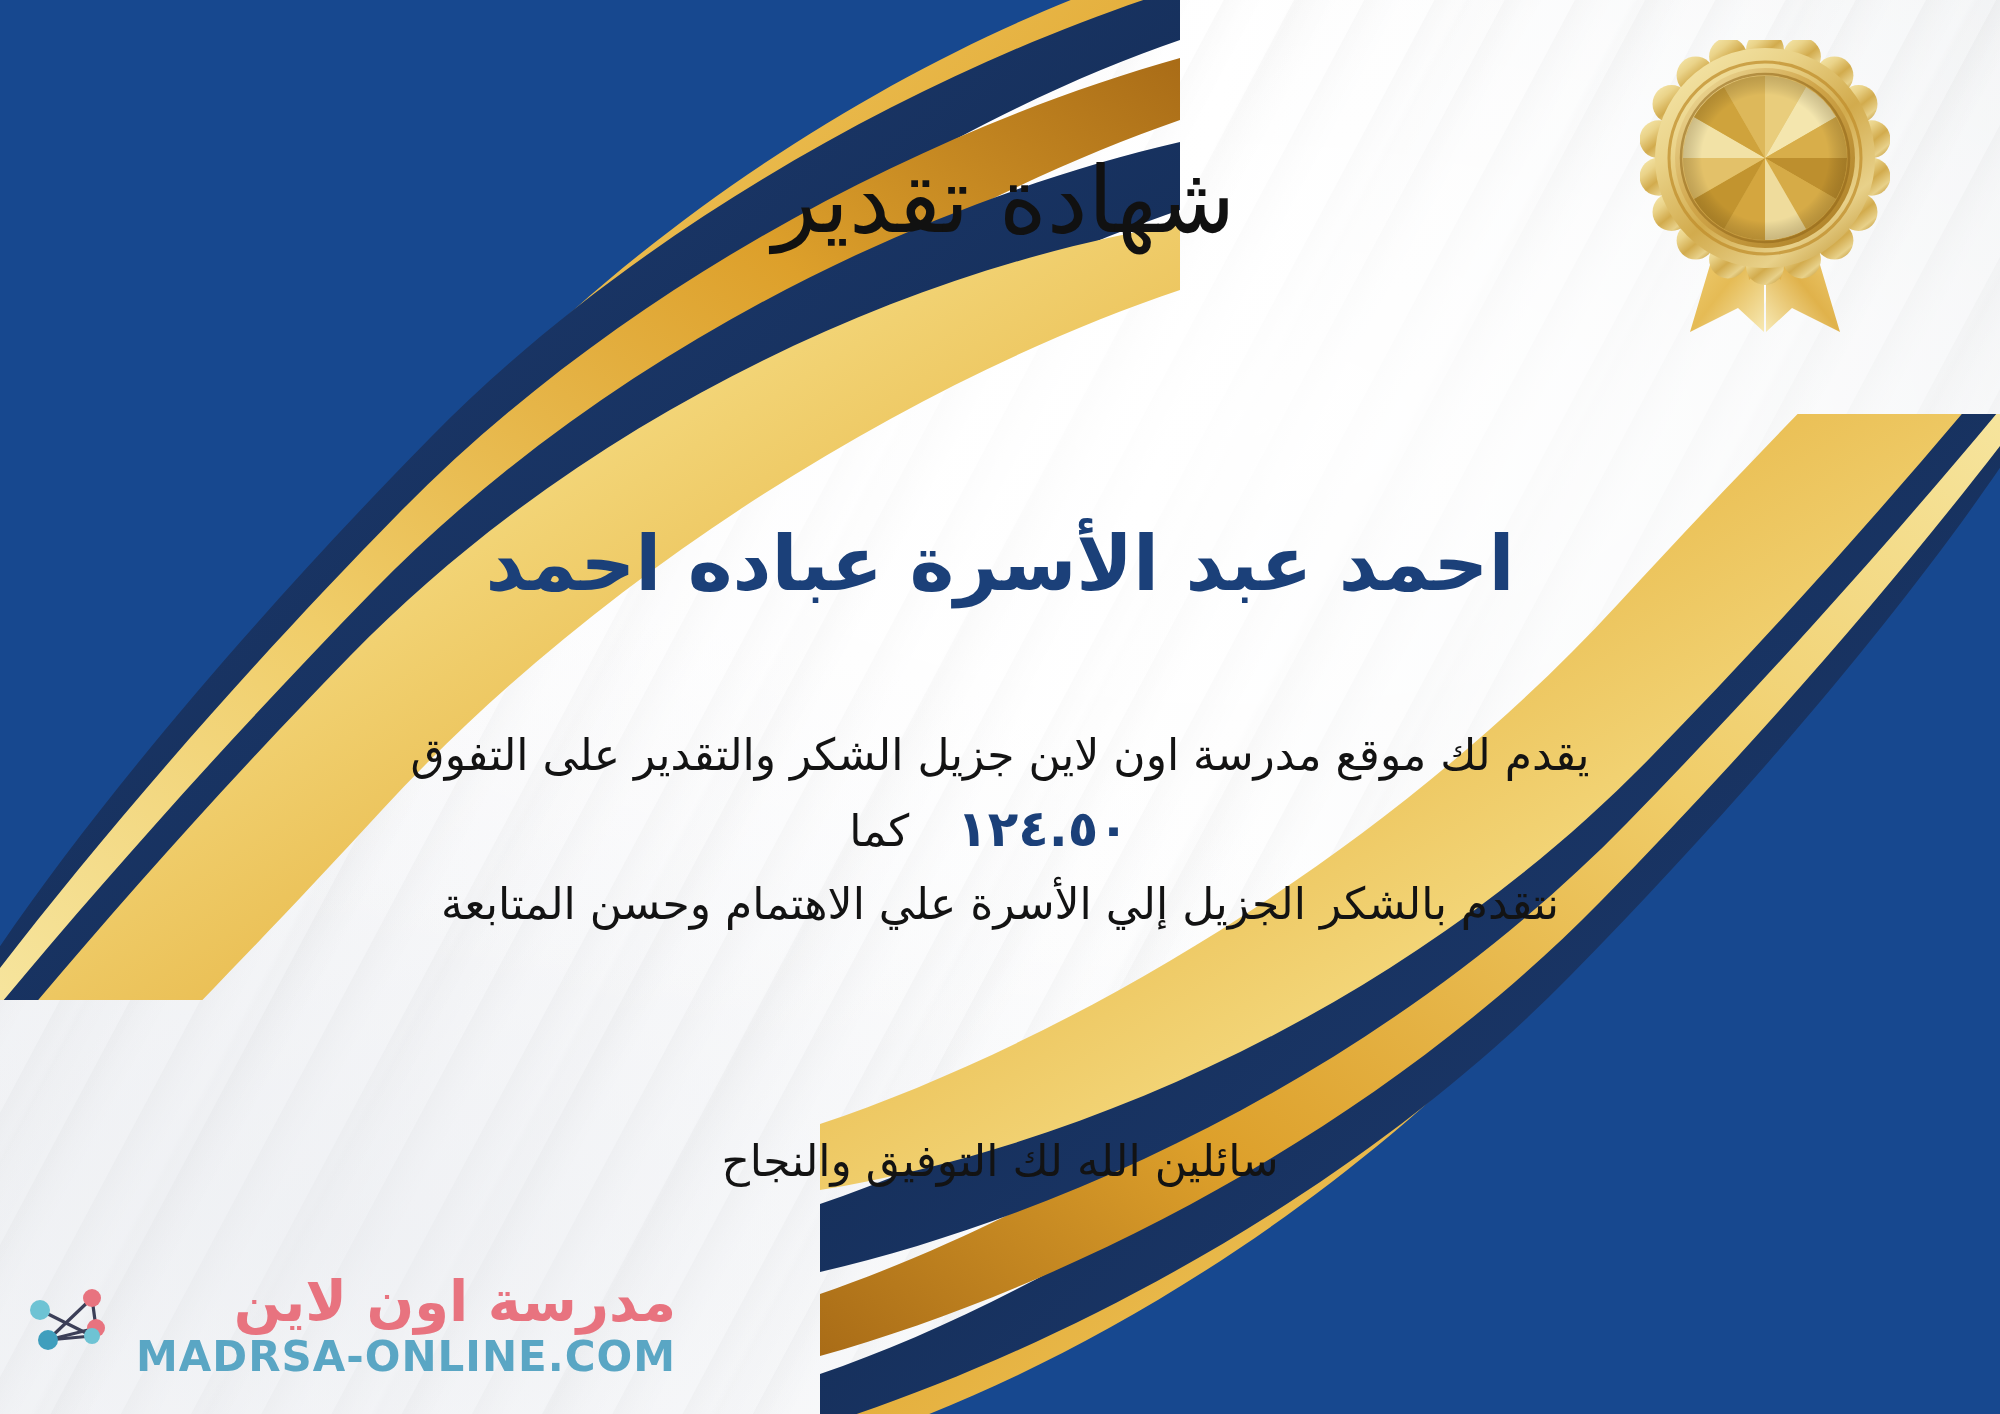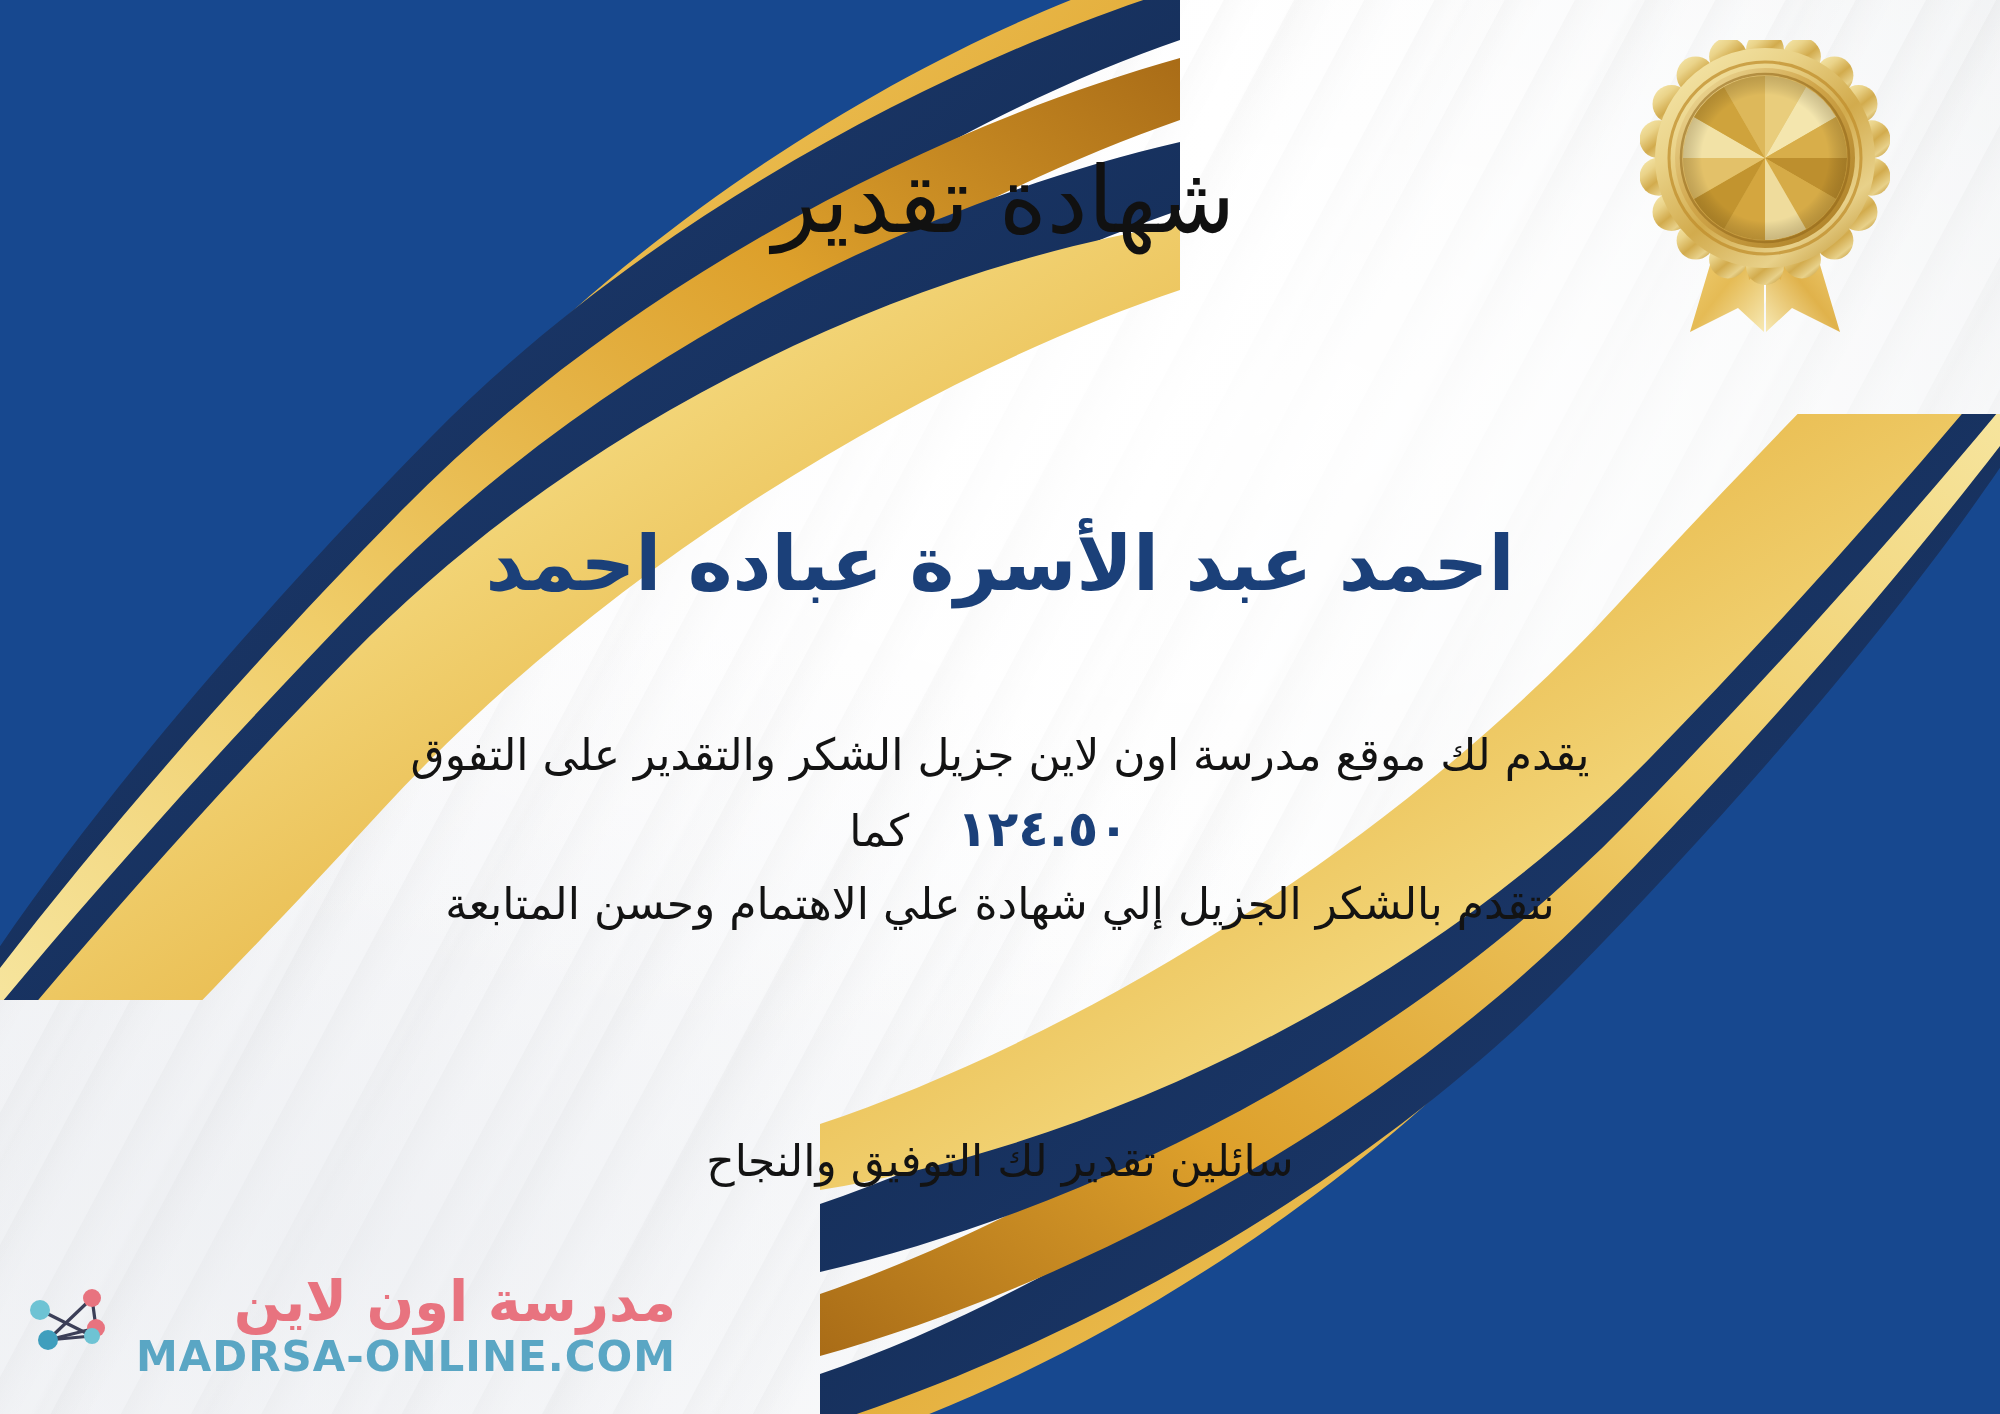--- a/index.html
+++ b/index.html
@@ -332,24 +332,24 @@
     <div class="student-name">احمد عبد الأسرة عباده احمد</div>
 
     <div class="body-block">
       <div class="body-line">يقدم لك موقع مدرسة اون لاين جزيل الشكر  والتقدير على التفوق</div>
 
       <div class="body-line l2">
         <span class="grade">١٢٤.٥٠</span>
         <span>كما</span>
       </div>
 
-      <div class="body-line">نتقدم  بالشكر الجزيل إلي شهادة علي الاهتمام وحسن المتابعة</div>
+      <div class="body-line">نتقدم  بالشكر الجزيل إلي الأسرة علي الاهتمام وحسن المتابعة</div>
     </div>
 
-    <div class="closing">سائلين تقدير لك التوفيق  والنجاح</div>
+    <div class="closing">سائلين الله لك التوفيق  والنجاح</div>
   </div>
 
   <div class="brand">
     <div class="brand-mark">
       <svg viewBox="0 0 84 84" xmlns="http://www.w3.org/2000/svg">
         <g stroke="#3c3f58" stroke-width="3.2" stroke-linecap="round">
           <line x1="14" y1="26" x2="66" y2="52"></line>
           <line x1="66" y1="14" x2="22" y2="56"></line>
           <line x1="66" y1="14" x2="70" y2="44"></line>
           <line x1="22" y1="56" x2="66" y2="52"></line>

